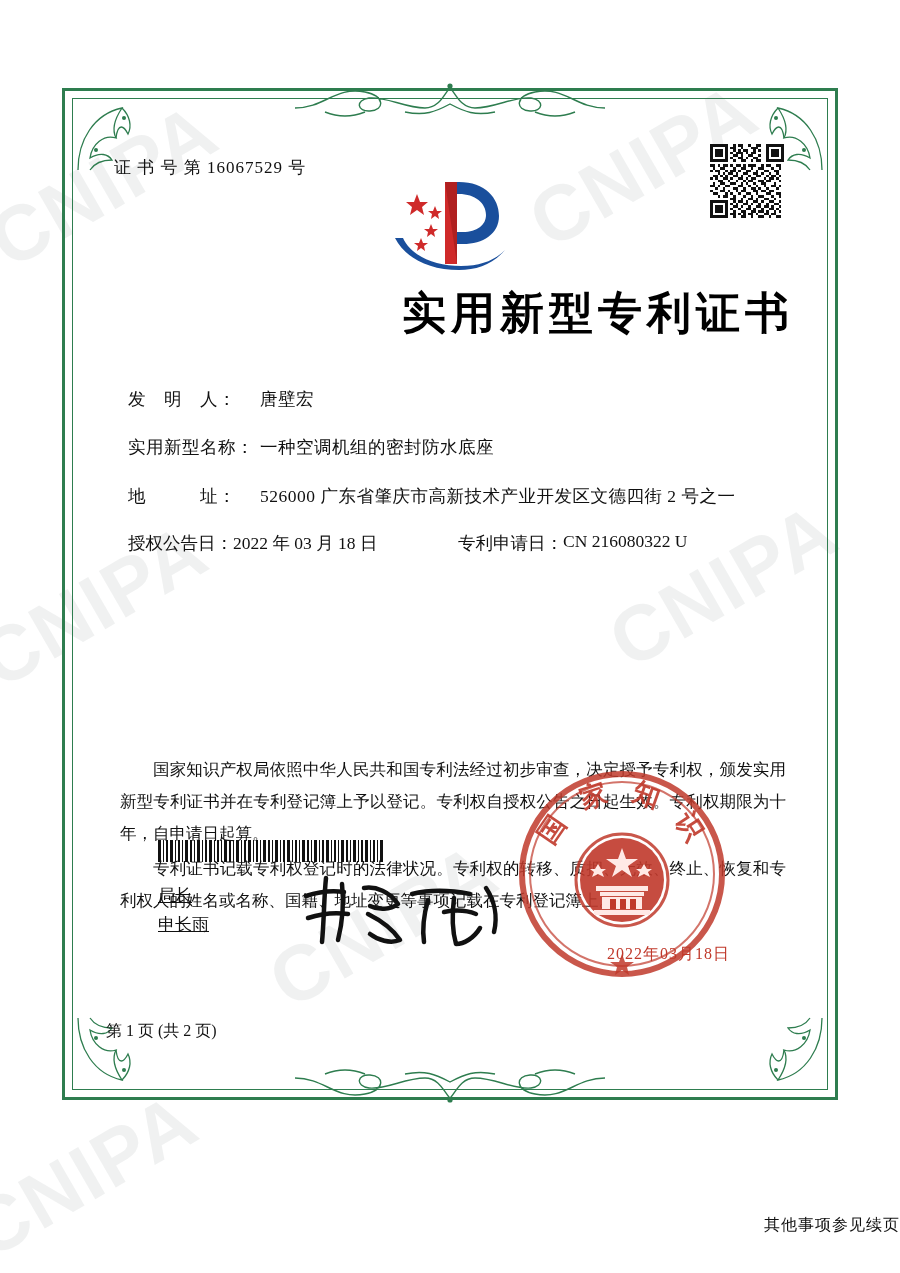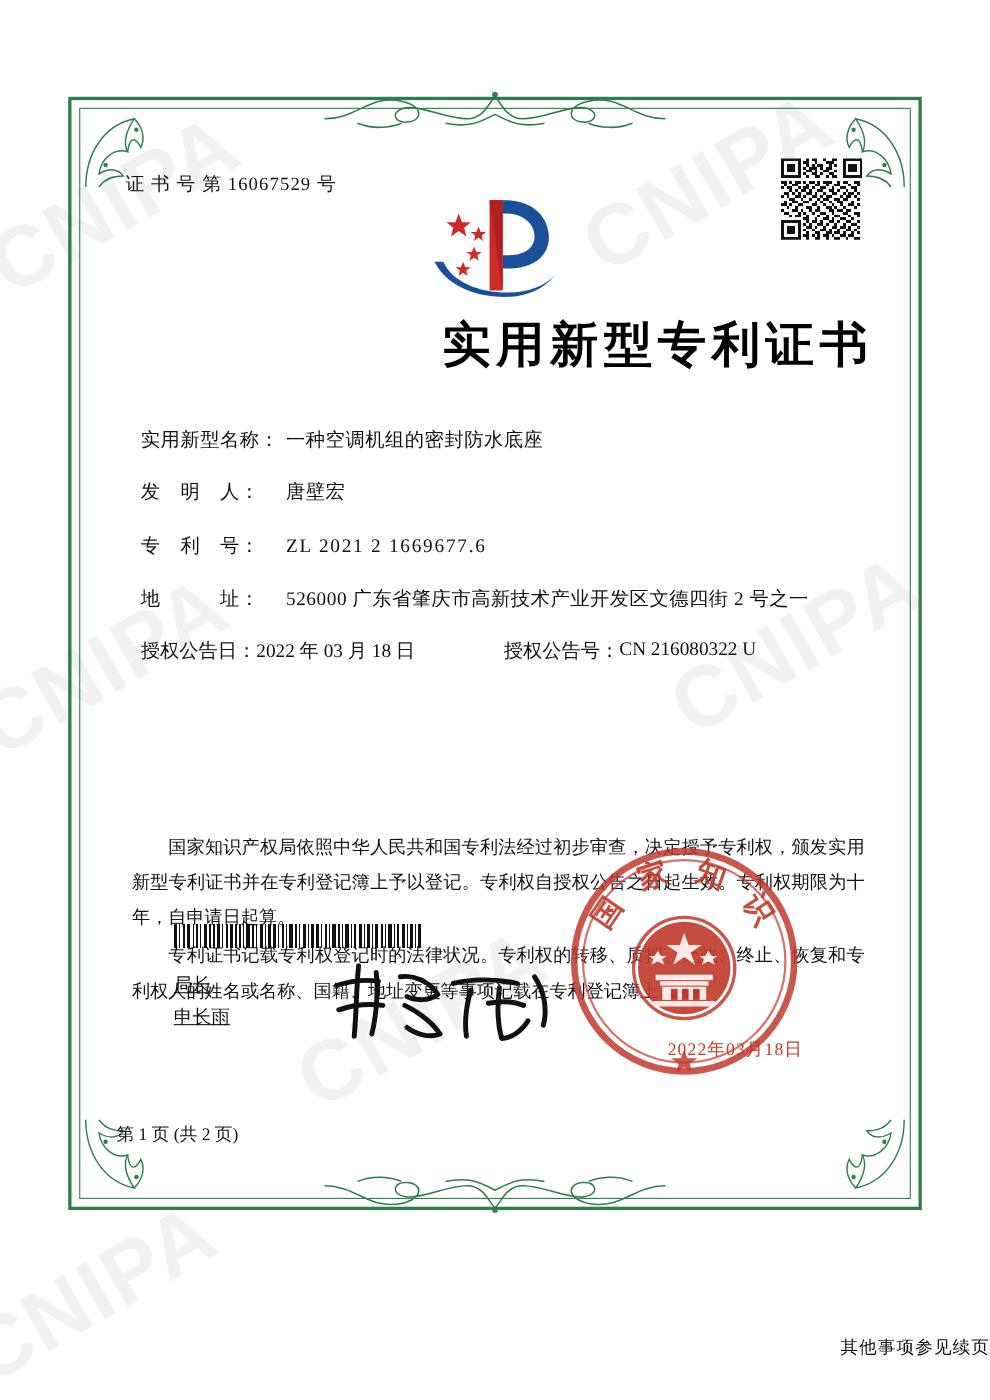--- a/index.html
+++ b/index.html
@@ -554,43 +554,39 @@
           <polygon points="44,48 46,53 51,53 47,56 48,61 44,58 40,61 41,56 37,53 42,53"></polygon>
           <polygon points="34,62 36,67 41,67 37,70 38,75 34,72 30,75 31,70 27,67 32,67"></polygon>
         </g>
       </svg>
     </div>
 
     <div class="title">实用新型专利证书</div>
 
     <div class="fields">
       <div class="field-row">
-        <div class="field-label">实用新型名称：</div>
-        <div class="field-value">一种空调机组的密封防水底座</div>
-      </div>
-      <div class="field-row">
         <div class="field-label">发　明　人：</div>
         <div class="field-value">唐壁宏</div>
       </div>
       <div class="field-row">
-        <div class="field-label">专　利　号：</div>
-        <div class="field-value mono-ish">ZL 2021 2 1669677.6</div>
+        <div class="field-label">实用新型名称：</div>
+        <div class="field-value">一种空调机组的密封防水底座</div>
       </div>
       <div class="field-row" style="">
         <div class="field-label">地　　　址：</div>
         <div class="field-value">526000 广东省肇庆市高新技术产业开发区文德四街 2 号之一</div>
       </div>
 
       <div class="two-col">
         <div class="left">
           <span class="lbl">授权公告日：</span>
           <span>2022 年 03 月 18 日</span>
         </div>
         <div class="right">
-          <span class="lbl">授权公告号：</span>
+          <span class="lbl">专利申请日：</span>
           <span>CN 216080322 U</span>
         </div>
       </div>
     </div>
 
     <div class="paragraphs">
       <p>国家知识产权局依照中华人民共和国专利法经过初步审查，决定授予专利权，颁发实用新型专利证书并在专利登记簿上予以登记。专利权自授权公告之日起生效。专利权期限为十年，自申请日起算。</p>
       <p>专利证书记载专利权登记时的法律状况。专利权的转移、质押、无效、终止、恢复和专利权人的姓名或名称、国籍、地址变更等事项记载在专利登记簿上。</p>
     </div>
 

